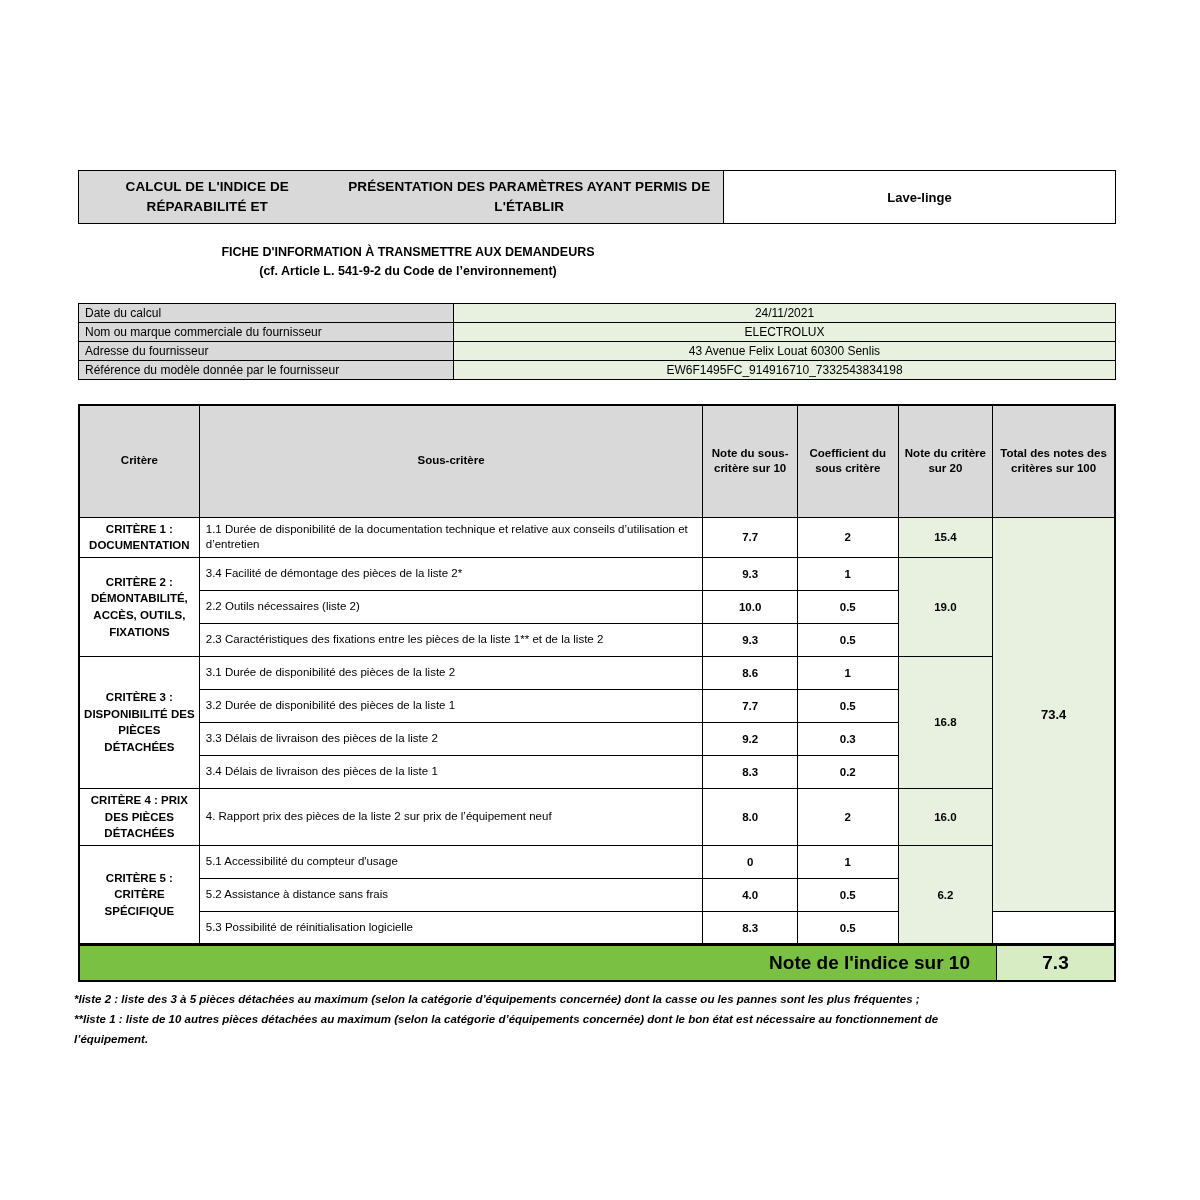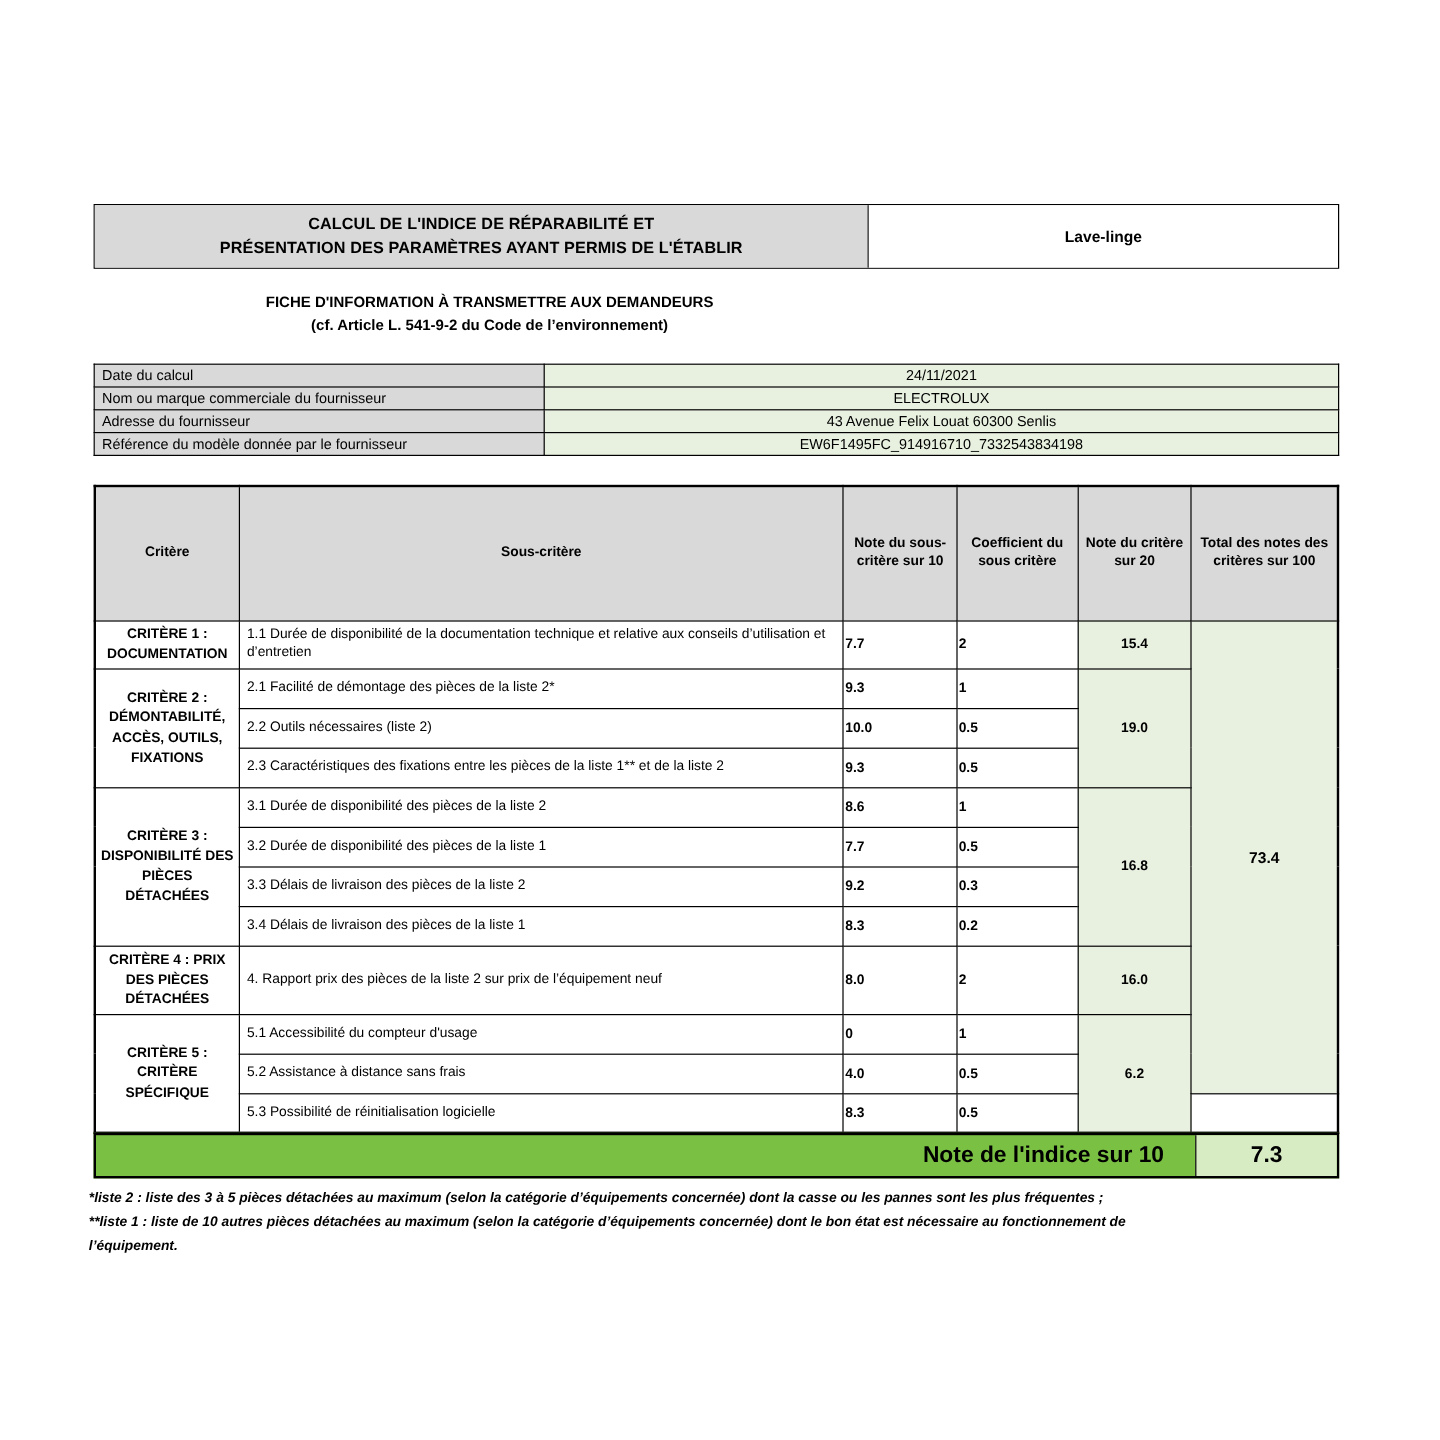--- a/index.html
+++ b/index.html
@@ -31,21 +31,20 @@
     height: 54px;
     display: flex;
     border: 1.5px solid #000;
     box-sizing: border-box;
   }
   .header-title {
     flex: 0 0 644px;
     background: #d9d9d9;
     border-right: 1.5px solid #000;
     display: flex;
-    flex-direction: column;
     align-items: center;
     justify-content: center;
     text-align: center;
     font-weight: bold;
     font-size: 13.5px;
     line-height: 1.45;
     letter-spacing: .1px;
   }
   .header-product {
     flex: 1 1 auto;
@@ -132,21 +131,21 @@
     line-height: 1.45;
     padding: 3px 4px;
   }
   .cell-sub {
     text-align: left;
     padding: 4px 6px;
     font-size: 11.5px;
     line-height: 1.35;
   }
   .cell-num {
-    text-align: left;
+    text-align: center;
     font-weight: bold;
     font-size: 11.5px;
   }
   .cell-note20 {
     text-align: center;
     font-weight: bold;
     background: #e8f1e0;
     font-size: 11.5px;
   }
   .cell-total {
@@ -259,21 +258,21 @@
         <td class="cell-crit">CRITÈRE 1 : DOCUMENTATION</td>
         <td class="cell-sub">1.1 Durée de disponibilité de la documentation technique et relative aux conseils d’utilisation et d’entretien</td>
         <td class="cell-num">7.7</td>
         <td class="cell-num">2</td>
         <td class="cell-note20">15.4</td>
         <td class="cell-total" rowspan="11">73.4</td>
       </tr>
 
       <tr class="row">
         <td class="cell-crit" rowspan="3">CRITÈRE 2 : DÉMONTABILITÉ, ACCÈS, OUTILS, FIXATIONS</td>
-        <td class="cell-sub">2.1 Facilité de démontage des pièces de la liste 2*</td>
+        <td class="cell-sub">3.4 Facilité de démontage des pièces de la liste 2*</td>
         <td class="cell-num">9.3</td>
         <td class="cell-num">1</td>
         <td class="cell-note20" rowspan="3">19.0</td>
       </tr>
       <tr class="row">
         <td class="cell-sub">2.2 Outils nécessaires (liste 2)</td>
         <td class="cell-num">10.0</td>
         <td class="cell-num">0.5</td>
       </tr>
       <tr class="row">

